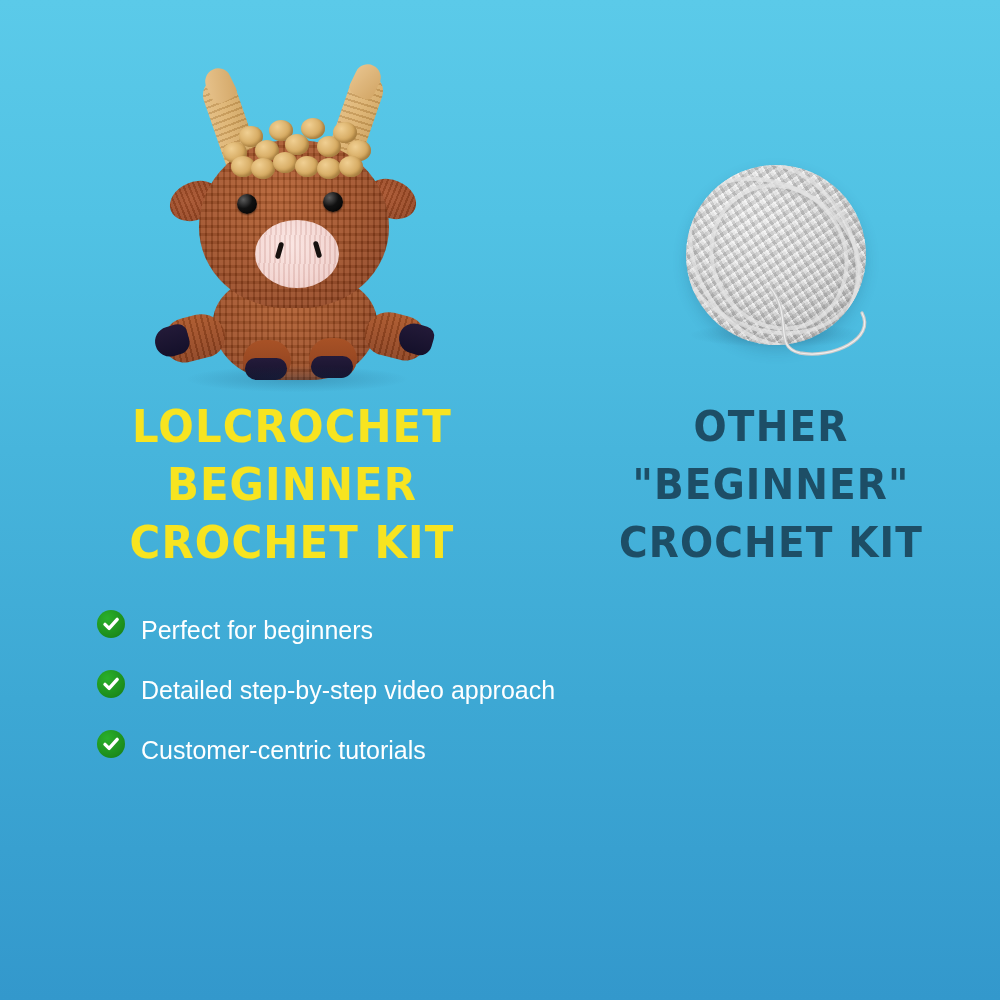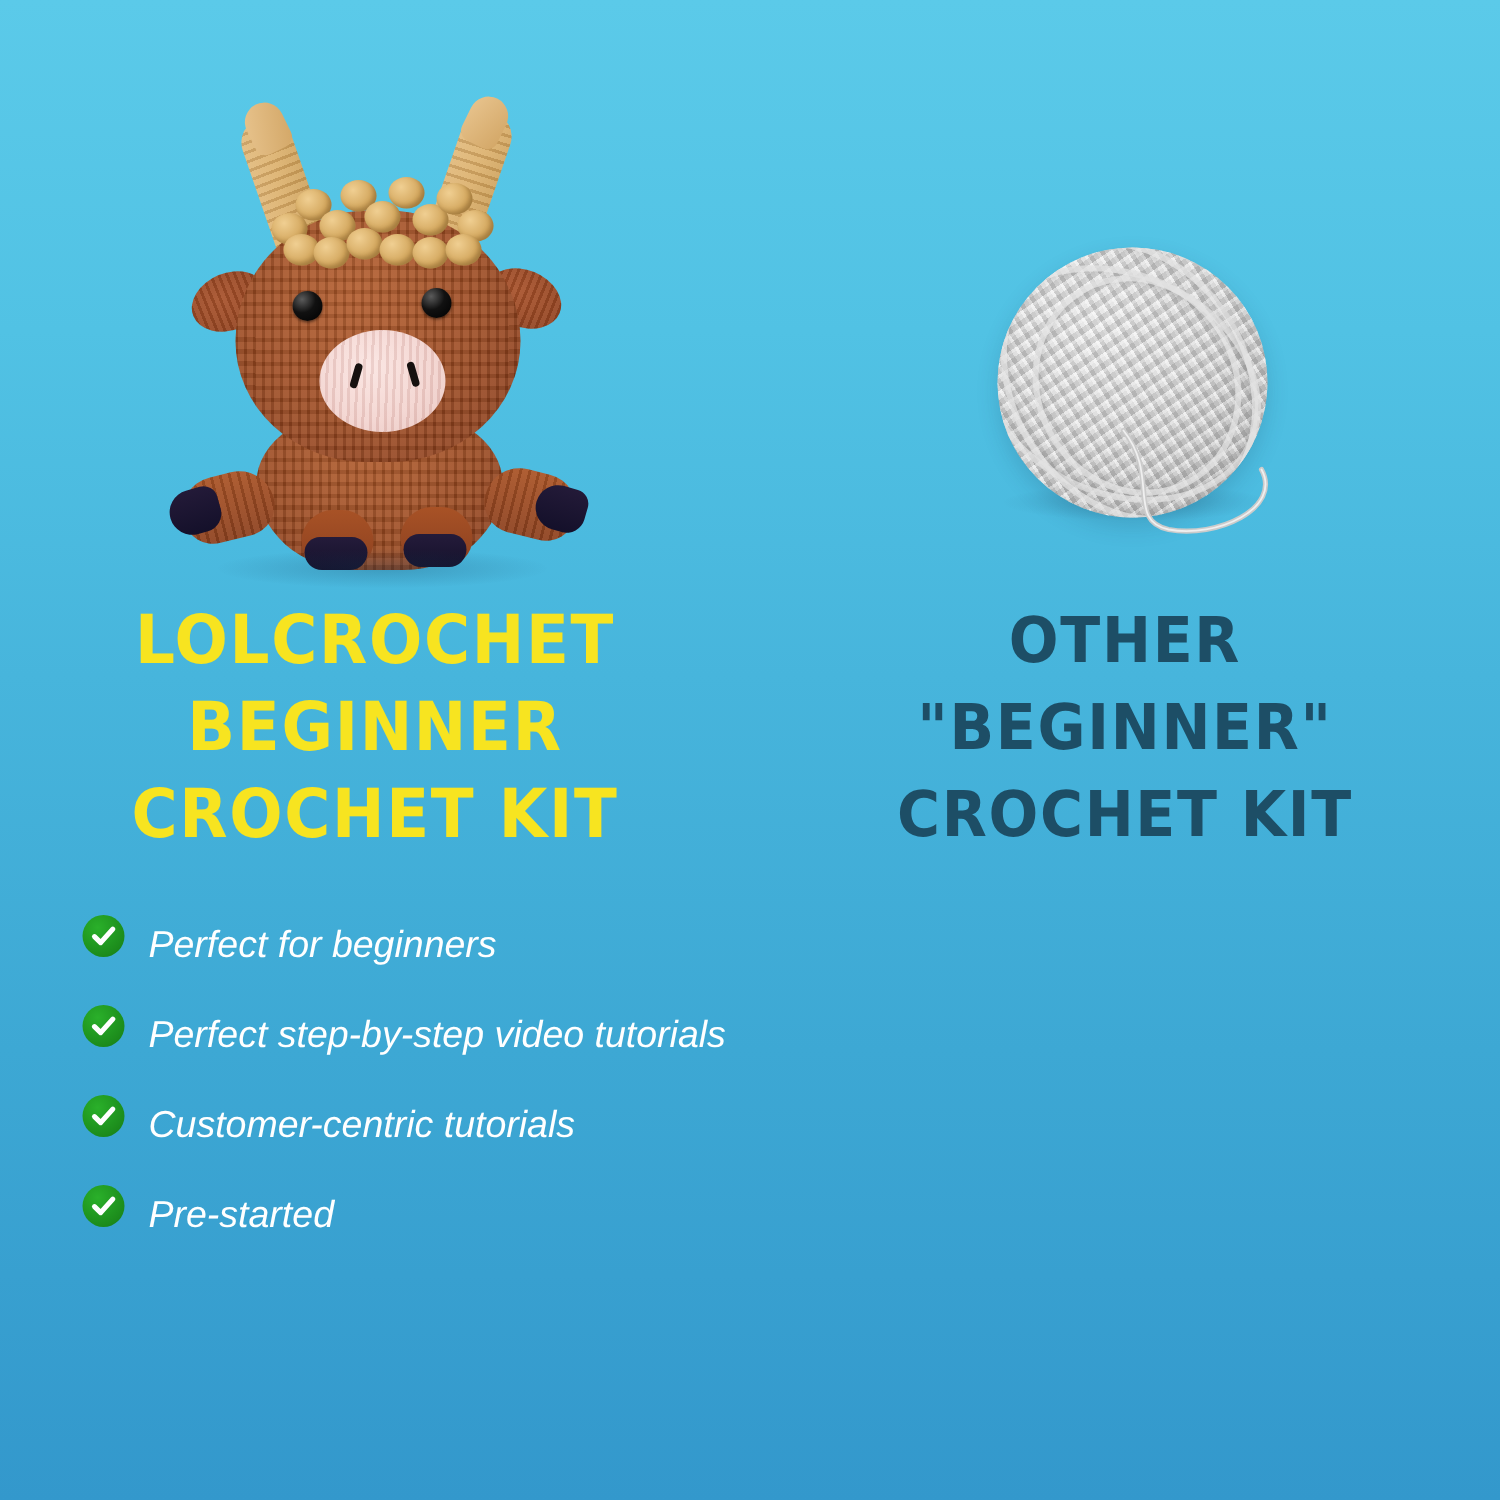--- a/index.html
+++ b/index.html
@@ -27,20 +27,21 @@
     inset: 0;
   }
 
   
   .columns {
     position: absolute;
     top: 0; left: 0;
     width: 1000px;
     height: 988px;
     display: flex;
+    padding-left: 42px;
   }
   .col {
     width: 500px;
     position: relative;
   }
 
   
   .hero {
     position: absolute;
     top: 0;
@@ -281,21 +282,21 @@
   .heading.left-h  { color: #f7e420; }
   .heading.right-h { color: #1d4e66; font-size: 42px; }
   .heading .ln { display: block; white-space: nowrap; }
 
   
   .features {
     position: absolute;
     top: 606px;
     width: 470px;
   }
-  .features.left-f  { left: 55px; font-style: italic; }
+  .features.left-f  { left: 55px; }
 
   .feat {
     display: flex;
     align-items: flex-start;
     margin-bottom: 12px;
   }
   .badge {
     flex: 0 0 auto;
     width: 28px; height: 28px;
     border-radius: 50%;
@@ -393,37 +394,29 @@
               </svg>
           </span>
           <span class="feat-text">Perfect for beginners</span>
         </div>
         <div class="feat">
           <span class="badge ok">
             <svg width="28" height="28" viewBox="0 0 28 28">
                 <path d="M8 14.4 L12.1 18.4 L20.2 9.4" fill="none" stroke="#fff" stroke-width="3.4" stroke-linecap="round" stroke-linejoin="round"></path>
               </svg>
           </span>
-          <span class="feat-text">Perfect step-by-step video tutorials</span>
+          <span class="feat-text">Detailed step-by-step video approach</span>
         </div>
         <div class="feat">
           <span class="badge ok">
             <svg width="28" height="28" viewBox="0 0 28 28">
                 <path d="M8 14.4 L12.1 18.4 L20.2 9.4" fill="none" stroke="#fff" stroke-width="3.4" stroke-linecap="round" stroke-linejoin="round"></path>
               </svg>
           </span>
           <span class="feat-text">Customer-centric tutorials</span>
-        </div>
-        <div class="feat">
-          <span class="badge ok">
-            <svg width="28" height="28" viewBox="0 0 28 28">
-                <path d="M8 14.4 L12.1 18.4 L20.2 9.4" fill="none" stroke="#fff" stroke-width="3.4" stroke-linecap="round" stroke-linejoin="round"></path>
-              </svg>
-          </span>
-          <span class="feat-text">Pre-started</span>
         </div>
       </div>
     </div>
 
     <div class="col">
 
       <div class="hero">
         <div class="yarn">
           <div class="yarn-shadow"></div>
           <div class="ball">

